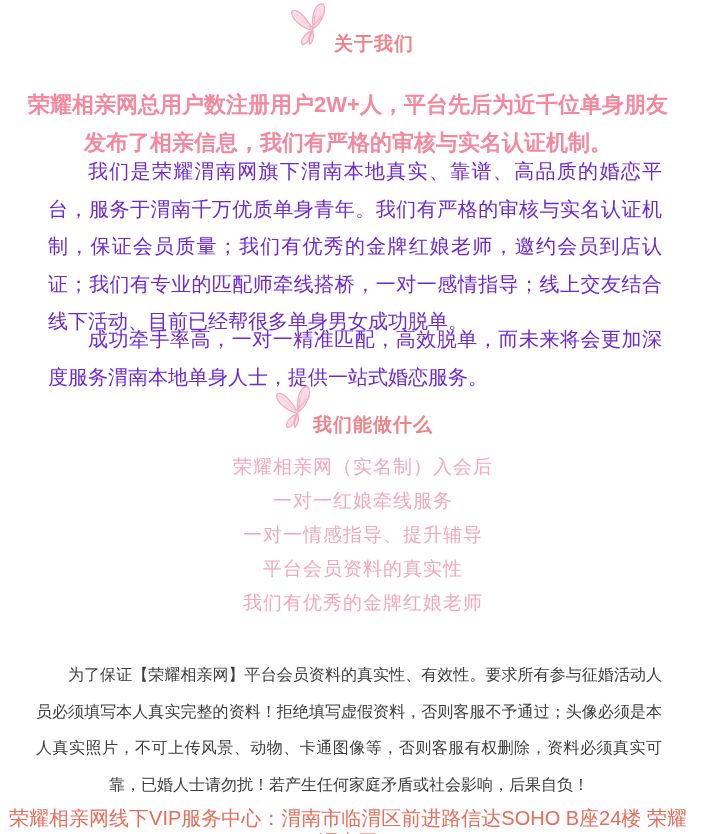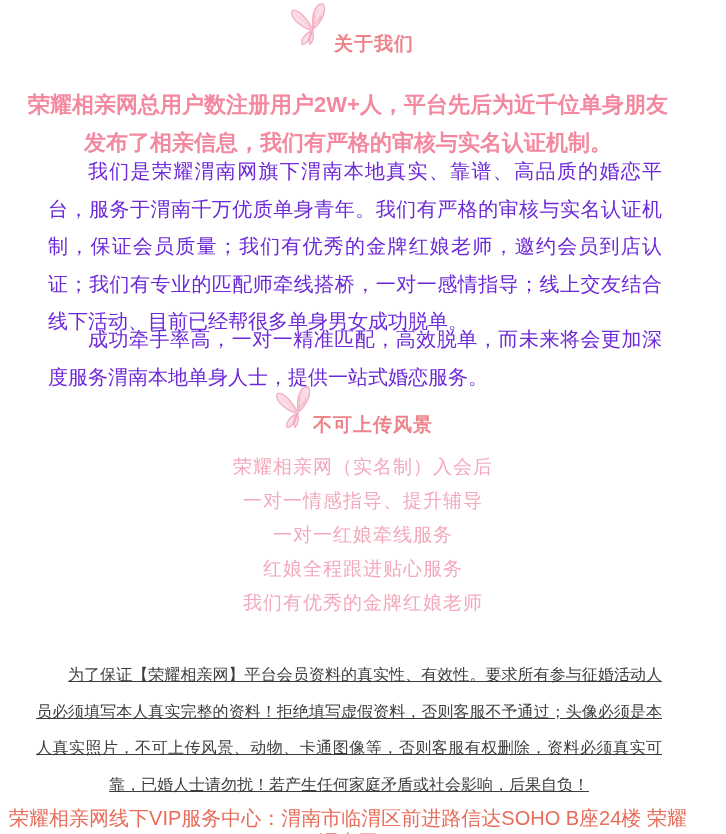--- a/index.html
+++ b/index.html
@@ -56,21 +56,20 @@
     margin-left: 30px;
   }
 
   .notice {
     position: absolute; top: 657px; left: 36px; right: 34px;
     font-size: 16px; color: #3d3d3d;
     line-height: 36.5px;
     text-align: justify;
     text-align-last: center;
     text-indent: 2em;
-    text-decoration: underline;
   }
 
   .footer-line {
     position: absolute; top: 806px; left: 0; right: 0;
     text-align: center;
     font-size: 20px;
     color: #e96b59;
     line-height: 24px;
   }
 </style>
@@ -108,27 +107,27 @@
         <path d="M33 32 C 34 14, 42 2, 51 5 C 55 14, 45 29, 35 35 Z" fill="#fbdde5" stroke="#f2a9be" stroke-width="1.6"></path>
         <path d="M28 39 C 20 42, 13 50, 16 55 C 22 55, 28 48, 30 41 Z" fill="#fbdde5" stroke="#f2a9be" stroke-width="1.6"></path>
         <path d="M32 38 C 33 45, 31 52, 26 56 C 24 51, 27 43, 31 38 Z" fill="#fbdde5" stroke="#f2a9be" stroke-width="1.6"></path>
         <path d="M25 50 Q 31 40, 35 30" fill="none" stroke="#f2a9be" stroke-width="2.6" stroke-linecap="round"></path>
         <path d="M35 30 Q 38 22, 36 16" fill="none" stroke="#f2a9be" stroke-width="1.4" stroke-linecap="round"></path>
         <path d="M35 30 Q 43 26, 46 21" fill="none" stroke="#f2a9be" stroke-width="1.4" stroke-linecap="round"></path>
         <path d="M29 34 L 14 14 M30 35 L 22 18 M33 33 L 42 10 M34 34 L 47 16" stroke="#f7c3d0" stroke-width="1" fill="none"></path>
       </g>
     </svg>
   </div>
-  <div class="section-title section-title-2">不可上传风景</div>
+  <div class="section-title section-title-2">我们能做什么</div>
 
   <div class="service-list">
     <div class="service-item">荣耀相亲网（实名制）入会后</div>
+    <div class="service-item">一对一红娘牵线服务</div>
     <div class="service-item">一对一情感指导、提升辅导</div>
-    <div class="service-item">一对一红娘牵线服务</div>
-    <div class="service-item">红娘全程跟进贴心服务</div>
+    <div class="service-item">平台会员资料的真实性</div>
     <div class="service-item">我们有优秀的金牌红娘老师</div>
   </div>
 
   <div class="notice">为了保证【荣耀相亲网】平台会员资料的真实性、有效性。要求所有参与征婚活动人员必须填写本人真实完整的资料！拒绝填写虚假资料，否则客服不予通过；头像必须是本人真实照片，不可上传风景、动物、卡通图像等，否则客服有权删除，资料必须真实可靠，已婚人士请勿扰！若产生任何家庭矛盾或社会影响，后果自负！</div>
 
   <div class="footer-line">荣耀相亲网线下VIP服务中心：渭南市临渭区前进路信达SOHO B座24楼 荣耀渭南网</div>
 
 </div>
 
 </body></html>

